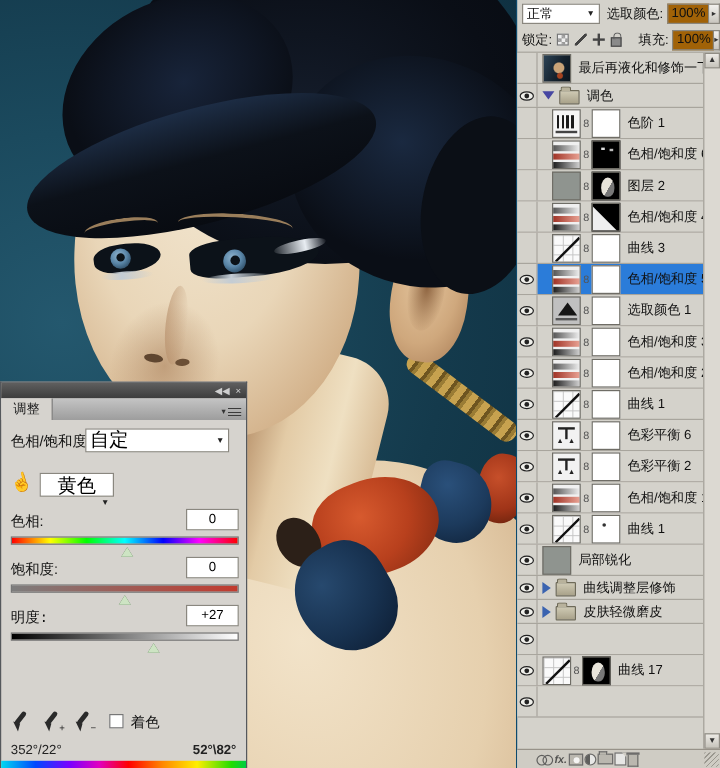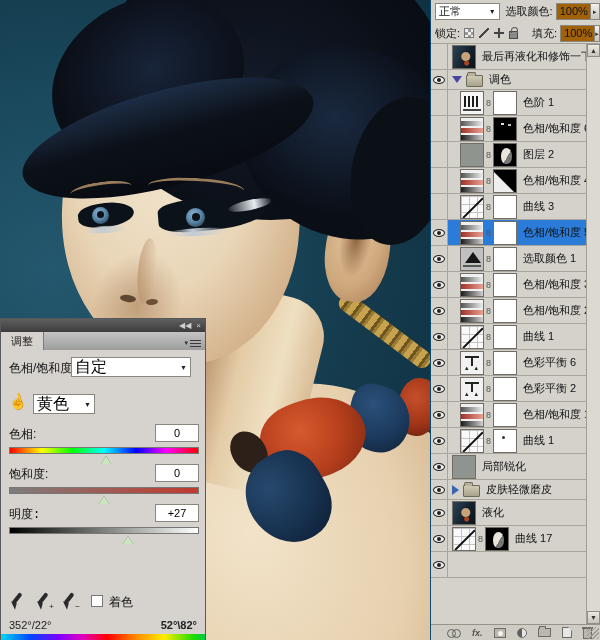--- a/index.html
+++ b/index.html
@@ -124,21 +124,21 @@
   .tri.open{border-left:5px solid transparent;border-right:5px solid transparent;border-top:7px solid #4646a2;}
   .tri.closed{border-top:5px solid transparent;border-bottom:5px solid transparent;border-left:7px solid #3a63b0;}
   .folder{width:17px;height:12px;background:linear-gradient(#cfcab4,#a9a28a);border:1px solid #6e6a58;border-radius:1px;position:relative;flex:none;margin-top:2px;}
   .folder::before{content:"";position:absolute;left:0;top:-4px;width:7px;height:3px;background:#b8b29c;border:1px solid #6e6a58;border-bottom:none;border-radius:2px 2px 0 0;}
   .rowlock{margin-left:auto;margin-right:6px;}
 
   .sbar-v{position:absolute;right:0;top:44px;bottom:16px;width:14px;background:#dcd9d2;border-left:1px solid #a19e96;}
   .sb-btn{height:13px;background:linear-gradient(#eceae5,#c6c3bb);border:1px solid #908d85;font-size:7px;line-height:11px;text-align:center;color:#333;}
   .sb-btn.down{position:absolute;bottom:0;left:0;right:0;}
 
-  .bbar{position:absolute;left:0;right:0;bottom:0;height:16px;background:#cfccc4;border-top:1px solid #979289;display:flex;align-items:center;gap:11px;padding-left:16px;}
+  .bbar{position:absolute;left:0;right:0;bottom:0;height:16px;background:#cfccc4;border-top:1px solid #979289;display:flex;align-items:center;gap:1px;padding-left:16px;}
   .bi{position:relative;opacity:.8;flex:none;}
   .bi-link{width:14px;height:8px;}
   .bi-link::before,.bi-link::after{content:"";position:absolute;top:0;width:7px;height:7px;border:1.5px solid #444;border-radius:50%;}
   .bi-link::before{left:0;} .bi-link::after{left:5px;}
   .bi-fx{font-size:9px;font-style:italic;font-weight:bold;color:#333;line-height:10px;}
   .bi-mask{width:12px;height:10px;border:1px solid #555;background:#b5b2aa;}
   .bi-mask::after{content:"";position:absolute;left:3px;top:2px;width:5px;height:5px;border-radius:50%;background:#fff;}
   .bi-adj{width:10px;height:10px;border:1px solid #555;border-radius:50%;background:linear-gradient(90deg,#444 50%,#eee 50%);}
   .bi-folder{width:13px;height:9px;background:#b5b2aa;border:1px solid #555;}
   .bi-folder::before{content:"";position:absolute;left:0;top:-3px;width:5px;height:2px;background:#b5b2aa;border:1px solid #555;border-bottom:none;}
@@ -153,21 +153,21 @@
   .ap-titlebar{position:absolute;left:0;right:0;top:0;height:13px;background:linear-gradient(#5f5f5f,#3c3c3c);display:flex;align-items:center;justify-content:flex-end;gap:5px;padding-right:4px;color:#cfcfcf;font-size:8px;}
   .ap-tabs{position:absolute;left:0;right:0;top:13px;height:18px;background:linear-gradient(#c4c4c4,#9d9d9d);display:flex;align-items:flex-end;}
   .ap-tab{height:18px;line-height:18px;padding:0 10px;background:#d6d3ce;border-right:1px solid #7a7a7a;font-size:11px;color:#222;}
   .ap-menu{margin-left:auto;margin-right:4px;height:14px;display:flex;align-items:center;gap:2px;}
   .ap-menu .caret{font-size:7px;color:#333;}
   .ap-menu .bars{width:11px;height:7px;background:repeating-linear-gradient(#3a3a3a 0 1px,transparent 1px 3px);}
   .ap .el{position:absolute;}
   .ap-title{left:8px;top:41px;font-size:12px;color:#111;}
   .dd-preset{left:70px;top:38px;width:120px;height:20px;}
   .tat{left:8px;top:74px;font-size:15px;color:#333;transform:rotate(-15deg);}
-  .dd-chan{left:32px;top:75px;width:62px;height:20px;}
+  .dd-chan{left:32px;top:75px;width:62px;height:20px;flex-direction:column;}
   .slabel{font-size:12px;color:#111;}
   .sl1{left:8px;top:107px;} .sl2{left:8px;top:147px;} .sl3{left:8px;top:187px;font-family:Liberation Mono, monospace;}
   .sinput{width:44px;height:18px;background:#fff;border:1px solid #8a877f;font-size:11px;text-align:center;line-height:16px;}
   .si1{left:154px;top:105px;} .si2{left:154px;top:145px;} .si3{left:154px;top:185px;}
   .sbar{left:8px;width:190px;height:7px;border:1px solid #777;}
   .sb1{top:128px;background:linear-gradient(90deg,#f00 0%,#ff0 17%,#0f0 33%,#0ff 50%,#00f 67%,#f0f 83%,#f00 100%);}
   .sb2{top:168px;background:linear-gradient(90deg,#7d7d7d 0%,#c23a2e 100%);}
   .sb3{top:208px;background:linear-gradient(90deg,#000 0%,#fff 100%);}
   .smarker{position:absolute;top:8px;width:0;height:0;margin-left:-5px;border-left:5px solid transparent;border-right:5px solid transparent;border-bottom:8px solid #cde4c3;filter:drop-shadow(0 0 .5px #3a5a38);}
   .dropper{width:18px;height:20px;}
@@ -417,30 +417,36 @@
             <span class="lname">局部锐化</span>
           </span>
       </div>
       <div class="lrow t20">
         <span class="eyecell">
             <span class="eyeball"></span>
           </span>
         <span class="rowbody">
             <span class="tri closed"></span>
             <span class="folder"></span>
+            <span class="lname">曲线调整层修饰</span>
+          </span>
+      </div>
+      <div class="lrow t20">
+        <span class="eyecell">
+            <span class="eyeball"></span>
+          </span>
+        <span class="rowbody">
+            <span class="tri closed"></span>
+            <span class="folder"></span>
             <span class="lname">皮肤轻微磨皮</span>
           </span>
       </div>
       <div class="lrow t26">
         <span class="eyecell">
             <span class="eyeball"></span>
-          </span>
-        <span class="rowbody">
-            <span class="thumb photo"></span>
-            <span class="lname">液化</span>
           </span>
       </div>
       <div class="lrow t26">
         <span class="eyecell">
             <span class="eyeball"></span>
           </span>
         <span class="rowbody">
             <span class="thumb curves"></span>
             <span class="linkch">8</span>
             <span class="mask black-face"></span>

